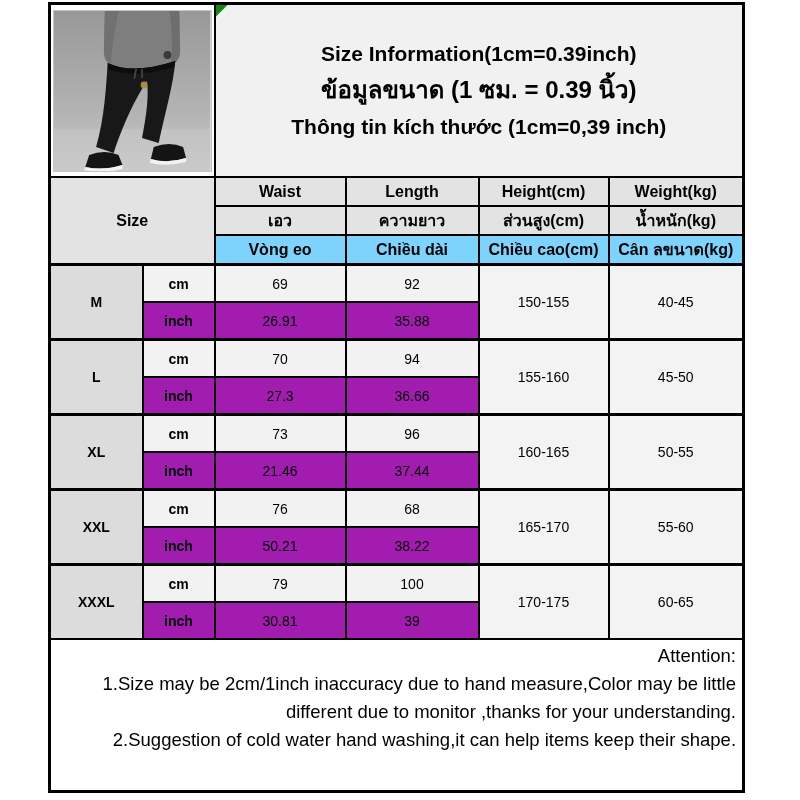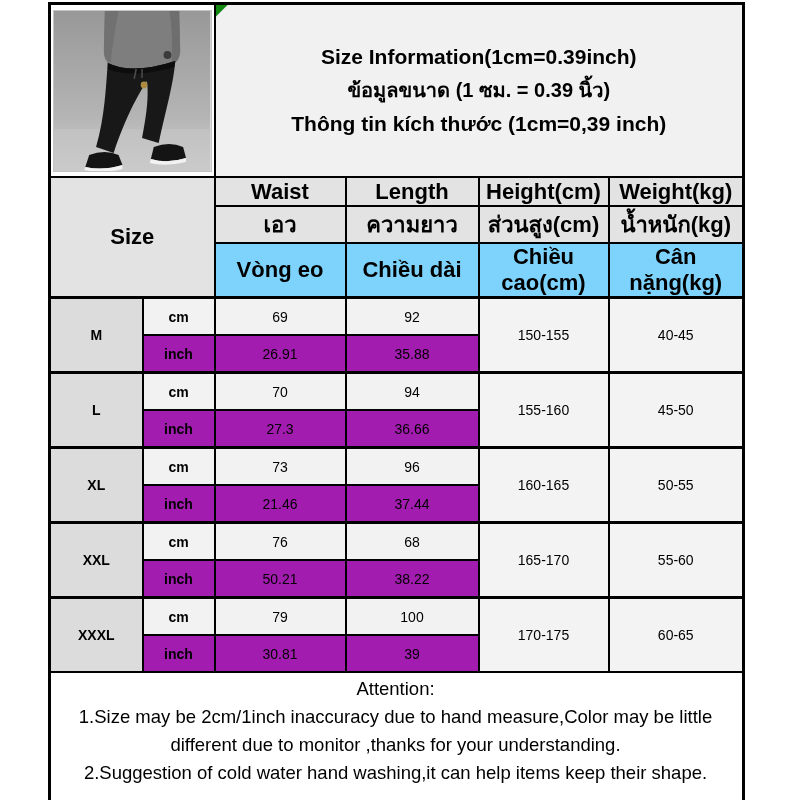--- a/index.html
+++ b/index.html
@@ -15,43 +15,43 @@
   td{border:2px solid #000;text-align:center;vertical-align:middle;padding:0;overflow:hidden;}
 
   
   tr.row-top td{height:165px;}
   td.img-cell{background:#ffffff;padding:3px;}
   td.img-cell svg{display:block;width:100%;height:160px;outline:1px solid #c4c4c4;}
   td.title-cell{
     background:#f1f1f1;position:relative;font-weight:bold;
     font-size:21px;line-height:1.62;
   }
-  .title-l2{font-size:20px;}
+  .title-l2{font-size:24px;}
   .corner-tri{
     position:absolute;left:0;top:0;width:12px;height:12px;
     clip-path:polygon(0 0,100% 0,0 100%);
   }
 
   
-  tr.hdr td{height:27px;background:#e3e3e3;font-weight:bold;font-size:22px;}
+  tr.hdr td{height:27px;background:#e3e3e3;font-weight:bold;font-size:16px;}
   tr.hdr-vi td{background:#7dd3fc;}
   td.size-head{background:#e2e2e2;font-size:30px;font-weight:bold;}
 
   
   tr.data td{height:35px;font-size:14px;}
   tr.block-start td{border-top-width:3px;}
   td.size-label{background:#dcdcdc;font-weight:bold;font-size:19px;}
   td.unit{font-weight:bold;}
   .cm-bg{background:#f2f2f2;}
   .inch-bg{background:#a21caf;}
   td.range-cell{background:#f3f3f3;}
 
   
   td.attn{
-    height:142px;text-align:center;vertical-align:top;
+    height:142px;text-align:right;vertical-align:top;
     padding:2px 6px 6px 4px;font-size:18.5px;line-height:1.52;background:#fff;
   }
 </style>
 </head>
 <body>
 
 <div class="sheet">
 <table class="size-table">
   <colgroup>
     <col style="width:93px">
@@ -111,21 +111,21 @@
   <tr class="hdr">
     <td>เอว</td>
     <td>ความยาว</td>
     <td>ส่วนสูง(cm)</td>
     <td>น้ำหนัก(kg)</td>
   </tr>
   <tr class="hdr hdr-vi">
     <td>Vòng eo</td>
     <td>Chiều dài</td>
     <td>Chiều cao(cm)</td>
-    <td>Cân nặng(kg)</td>
+    <td>Cân ลขนาด(kg)</td>
   </tr>
 
   <tr class="data block-start">
     <td rowspan="2" class="size-label">M</td>
     <td class="unit cm-bg">cm</td>
     <td class="cm-bg">69</td>
     <td class="cm-bg">92</td>
     <td rowspan="2" class="range-cell">150-155</td>
     <td rowspan="2" class="range-cell">40-45</td>
   </tr>

